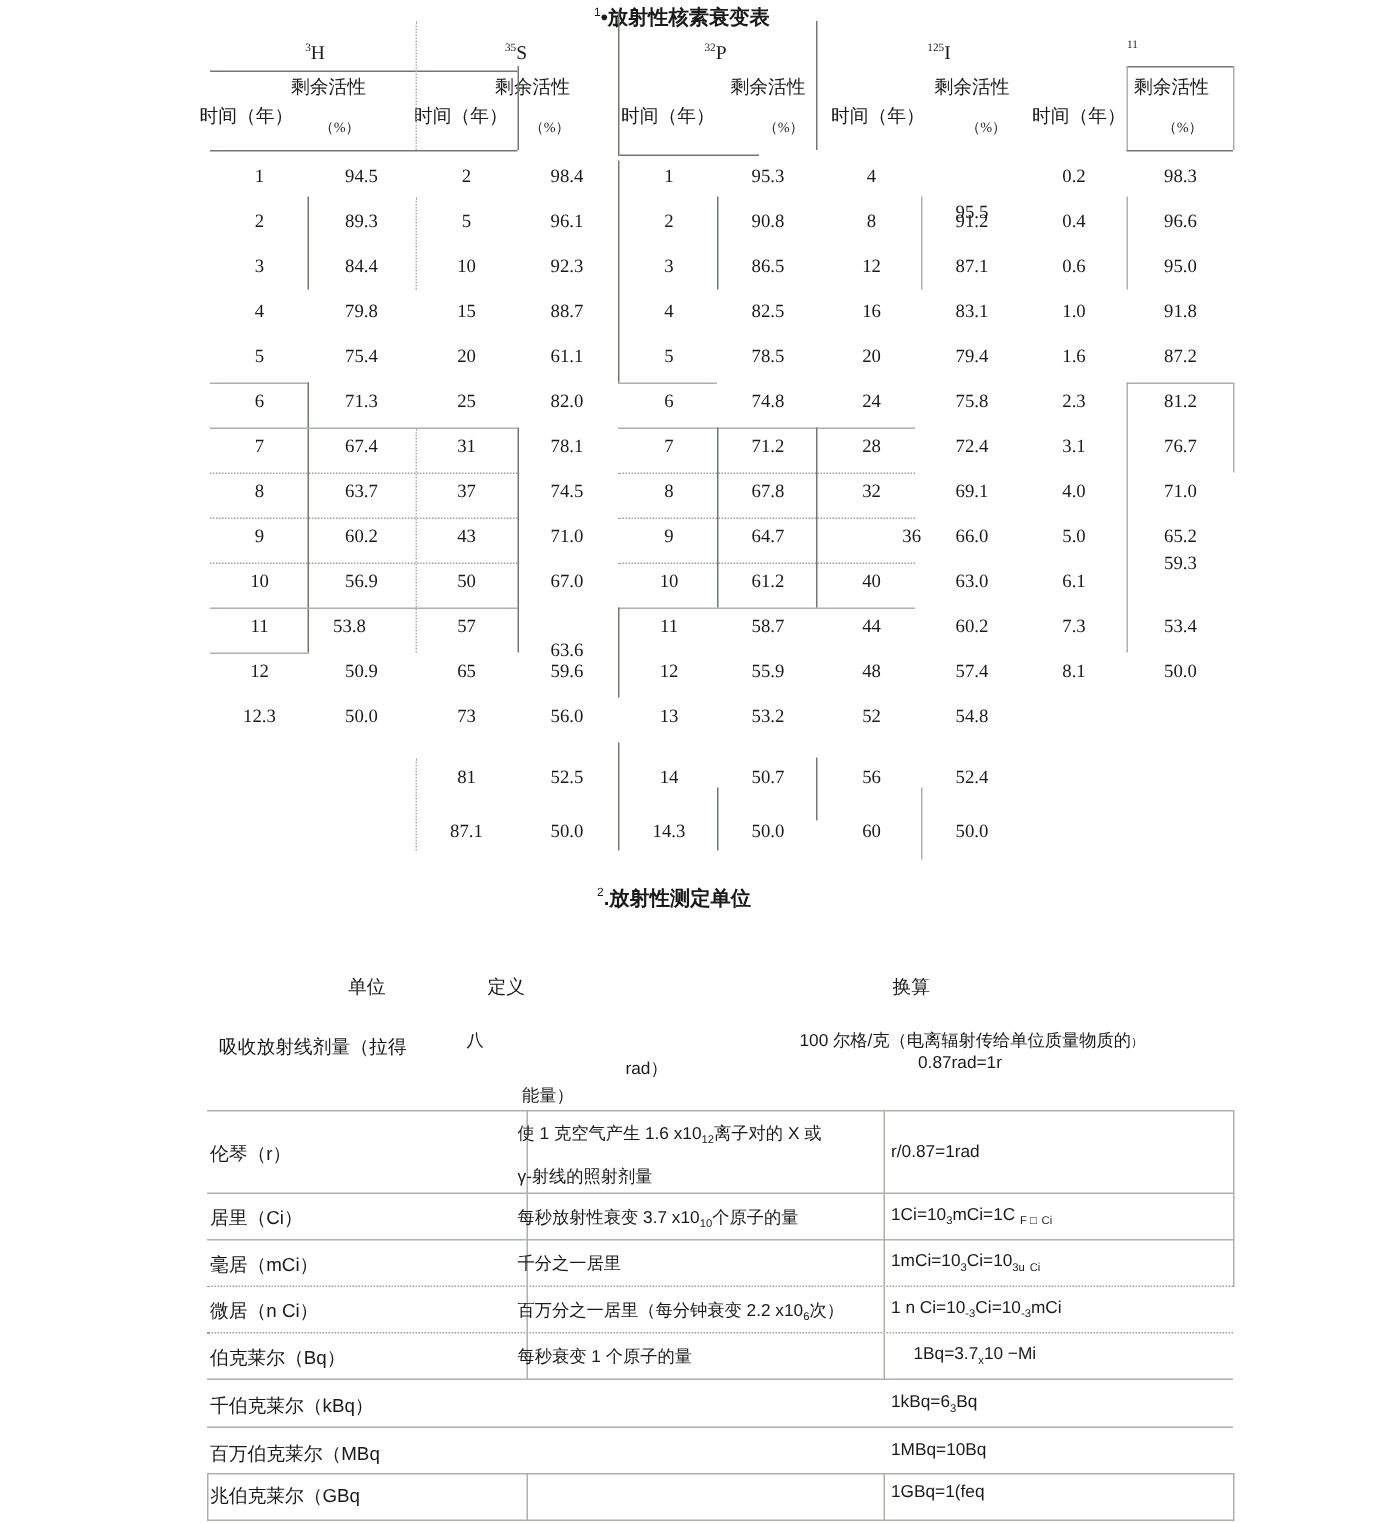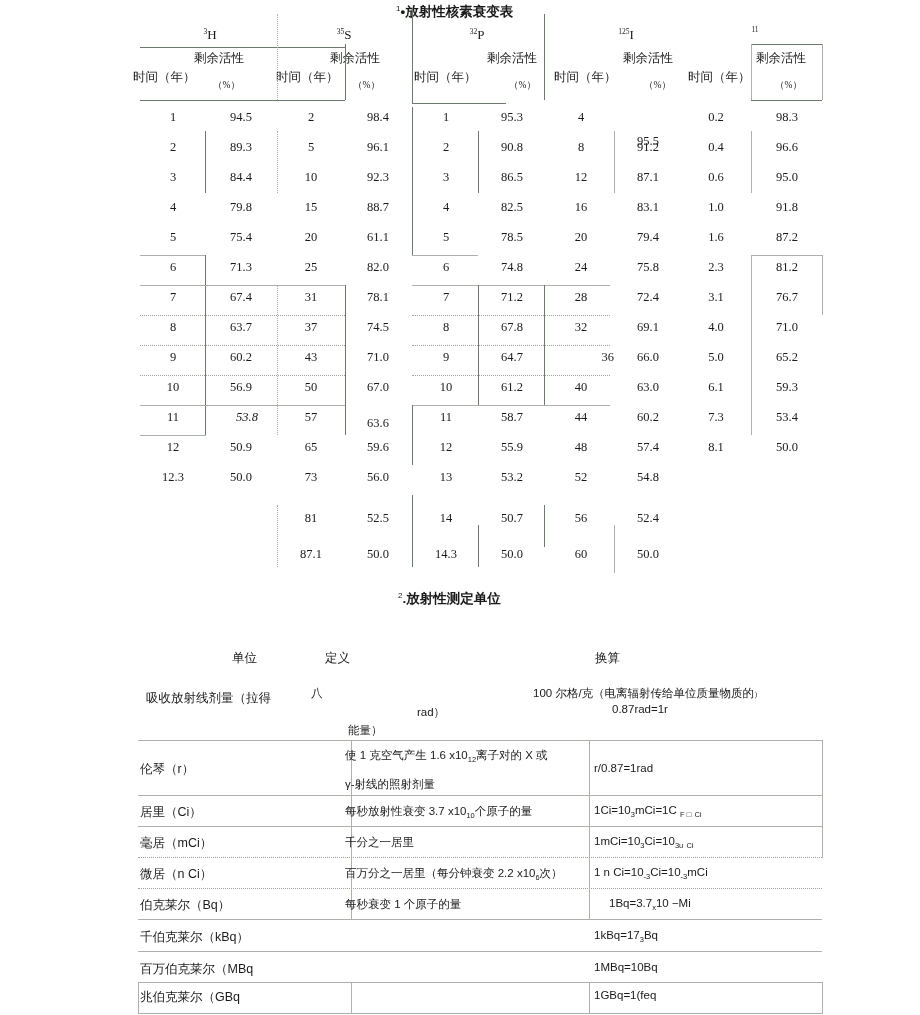--- a/index.html
+++ b/index.html
@@ -211,21 +211,21 @@
   <div class="cell ctr" style="left:206px; top:260px; width:70px;">71.3</div>
   <div class="cell ctr" style="left:140px; top:290px; width:66px;">7</div>
   <div class="cell ctr" style="left:206px; top:290px; width:70px;">67.4</div>
   <div class="cell ctr" style="left:140px; top:320px; width:66px;">8</div>
   <div class="cell ctr" style="left:206px; top:320px; width:70px;">63.7</div>
   <div class="cell ctr" style="left:140px; top:350px; width:66px;">9</div>
   <div class="cell ctr" style="left:206px; top:350px; width:70px;">60.2</div>
   <div class="cell ctr" style="left:140px; top:380px; width:66px;">10</div>
   <div class="cell ctr" style="left:206px; top:380px; width:70px;">56.9</div>
   <div class="cell ctr" style="left:140px; top:410px; width:66px;">11</div>
-  <div class="cell ctr" style="left:212px; top:410px; width:70px;font-style:italic;">53.8</div>
+  <div class="cell ctr" style="left:198px; top:410px; width:70px;">53.8</div>
   <div class="cell ctr" style="left:140px; top:440px; width:66px;">12</div>
   <div class="cell ctr" style="left:206px; top:440px; width:70px;">50.9</div>
   <div class="cell ctr" style="left:140px; top:470px; width:66px;">12.3</div>
   <div class="cell ctr" style="left:206px; top:470px; width:70px;">50.0</div>
 
   <div class="cell ctr" style="left:278px; top:110px; width:66px;">2</div>
   <div class="cell ctr" style="left:346px; top:110px; width:64px;">98.4</div>
   <div class="cell ctr" style="left:278px; top:140px; width:66px;">5</div>
   <div class="cell ctr" style="left:346px; top:140px; width:64px;">96.1</div>
   <div class="cell ctr" style="left:278px; top:170px; width:66px;">10</div>
@@ -238,21 +238,21 @@
   <div class="cell ctr" style="left:346px; top:260px; width:64px;">82.0</div>
   <div class="cell ctr" style="left:278px; top:290px; width:66px;">31</div>
   <div class="cell ctr" style="left:346px; top:290px; width:64px;">78.1</div>
   <div class="cell ctr" style="left:278px; top:320px; width:66px;">37</div>
   <div class="cell ctr" style="left:346px; top:320px; width:64px;">74.5</div>
   <div class="cell ctr" style="left:278px; top:350px; width:66px;">43</div>
   <div class="cell ctr" style="left:346px; top:350px; width:64px;">71.0</div>
   <div class="cell ctr" style="left:278px; top:380px; width:66px;">50</div>
   <div class="cell ctr" style="left:346px; top:380px; width:64px;">67.0</div>
   <div class="cell ctr" style="left:278px; top:410px; width:66px;">57</div>
-  <div class="cell ctr" style="left:346px; top:416px; width:64px;text-align:center;">63.6</div>
+  <div class="cell ctr" style="left:346px; top:426px; width:64px;text-align:center;">63.6</div>
   <div class="cell ctr" style="left:278px; top:440px; width:66px;">65</div>
   <div class="cell ctr" style="left:346px; top:440px; width:64px;">59.6</div>
   <div class="cell ctr" style="left:278px; top:470px; width:66px;">73</div>
   <div class="cell ctr" style="left:346px; top:470px; width:64px;">56.0</div>
   <div class="cell ctr" style="left:278px; top:511px; width:66px;">81</div>
   <div class="cell ctr" style="left:346px; top:511px; width:64px;">52.5</div>
   <div class="cell ctr" style="left:278px; top:547px; width:66px;">87.1</div>
   <div class="cell ctr" style="left:346px; top:547px; width:64px;">50.0</div>
 
   <div class="cell ctr" style="left:413px; top:110px; width:66px;">1</div>
@@ -329,21 +329,21 @@
   <div class="cell ctr" style="left:752px; top:230px; width:70px;">87.2</div>
   <div class="cell ctr" style="left:683px; top:260px; width:66px;">2.3</div>
   <div class="cell ctr" style="left:752px; top:260px; width:70px;">81.2</div>
   <div class="cell ctr" style="left:683px; top:290px; width:66px;">3.1</div>
   <div class="cell ctr" style="left:752px; top:290px; width:70px;">76.7</div>
   <div class="cell ctr" style="left:683px; top:320px; width:66px;">4.0</div>
   <div class="cell ctr" style="left:752px; top:320px; width:70px;">71.0</div>
   <div class="cell ctr" style="left:683px; top:350px; width:66px;">5.0</div>
   <div class="cell ctr" style="left:752px; top:350px; width:70px;">65.2</div>
   <div class="cell ctr" style="left:683px; top:380px; width:66px;">6.1</div>
-  <div class="cell ctr" style="left:752px; top:380px; width:70px;">59.3</div>
+  <div class="cell ctr" style="left:752px; top:368px; width:70px;">59.3</div>
   <div class="cell ctr" style="left:683px; top:410px; width:66px;">7.3</div>
   <div class="cell ctr" style="left:752px; top:410px; width:70px;">53.4</div>
   <div class="cell ctr" style="left:683px; top:440px; width:66px;">8.1</div>
   <div class="cell ctr" style="left:752px; top:440px; width:70px;">50.0</div>
 
   <div class="sec-title" style="left:398px; top:590px;">
     <span class="sec-num">2</span><span>.</span><span>放射性测定单位</span>
   </div>
 
   <div class="u-hdr" style="left:232px; top:650px;">单位</div>
@@ -389,21 +389,21 @@
 
   <div class="u-name" style="left:140px; top:866px;">微居（n Ci）</div>
   <div class="u-def" style="left:345px; top:866px;"><span>百万分之一居里（每分钟衰变 2.2 x10</span><span class="sub">6</span><span>次）</span></div>
   <div class="u-conv" style="left:594px; top:866px;"><span>1 n Ci=10</span><span class="sub">-3</span><span>Ci=10</span><span class="sub">-3</span><span>mCi</span></div>
 
   <div class="u-name" style="left:140px; top:897px;">伯克莱尔（Bq）</div>
   <div class="u-def" style="left:345px; top:897px;">每秒衰变 1 个原子的量</div>
   <div class="u-conv" style="left:594px; top:897px;margin-left:15px;"><span>1Bq=3.7</span><span class="sub">x</span><span>10 −Mi</span></div>
 
   <div class="u-name" style="left:140px; top:929px;">千伯克莱尔（kBq）</div>
-  <div class="u-conv" style="left:594px; top:929px;"><span>1kBq=17</span><span class="sub">3</span><span>Bq</span></div>
+  <div class="u-conv" style="left:594px; top:929px;"><span>1kBq=6</span><span class="sub">3</span><span>Bq</span></div>
 
   <div class="u-name" style="left:140px; top:961px;">百万伯克莱尔（MBq</div>
   <div class="u-conv" style="left:594px; top:961px;">1MBq=10Bq</div>
 
   <div class="u-name" style="left:140px; top:989px;">兆伯克莱尔（GBq</div>
   <div class="u-conv" style="left:594px; top:989px;">1GBq=1(feq</div>
 
 </div>
 
 </body></html>

